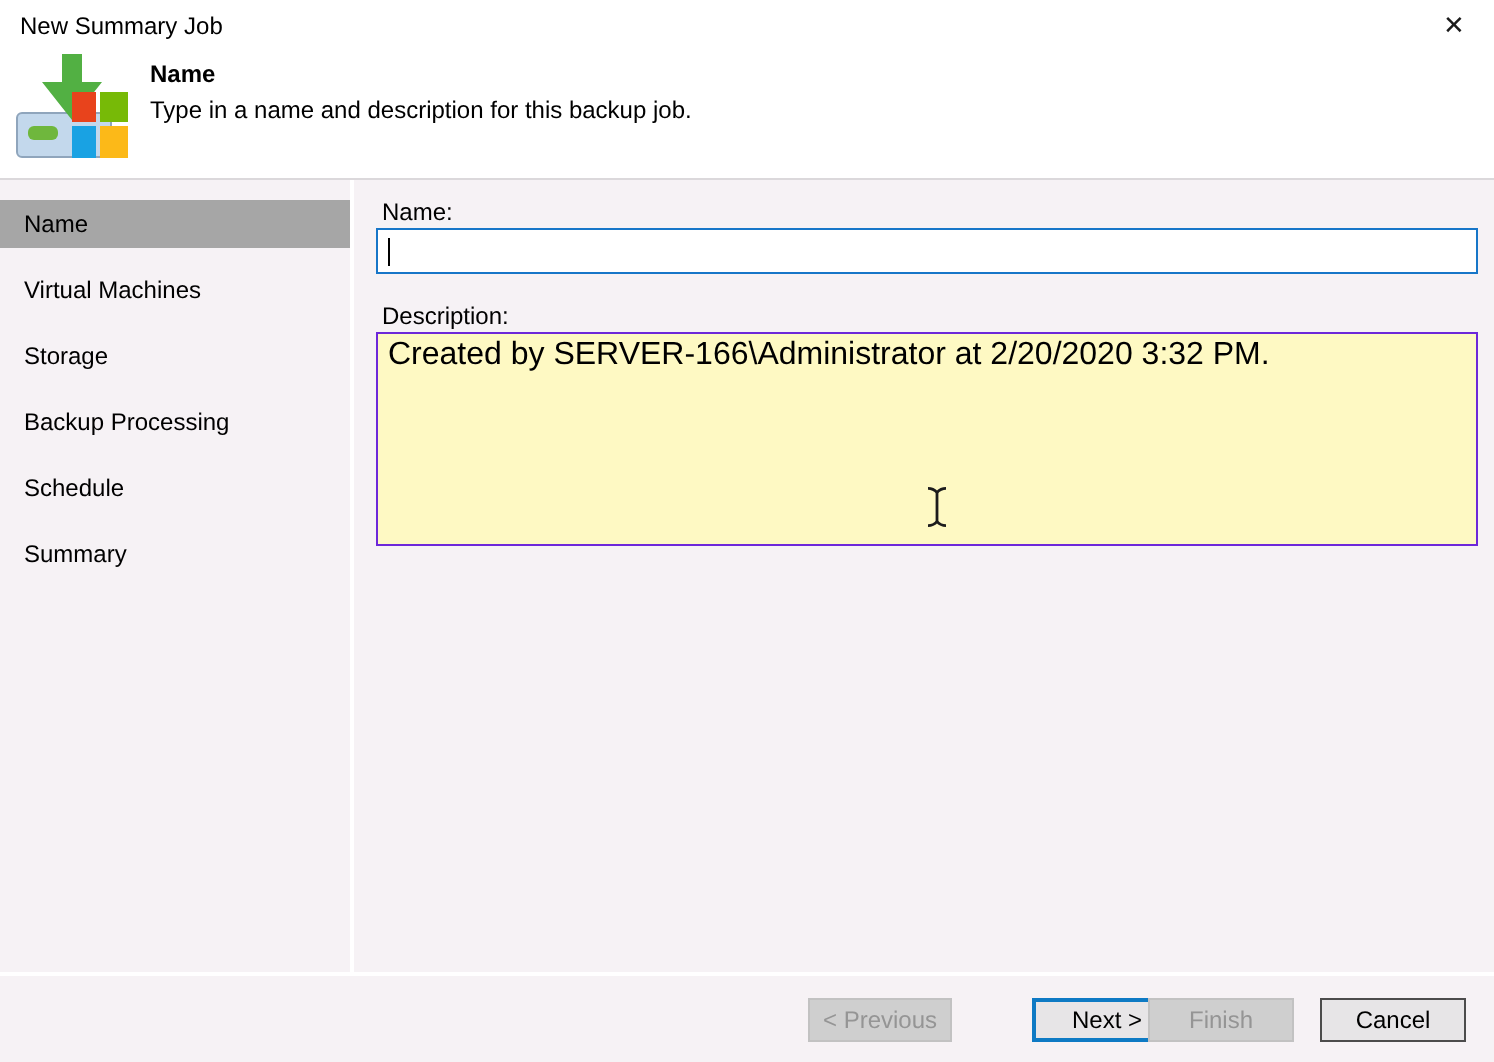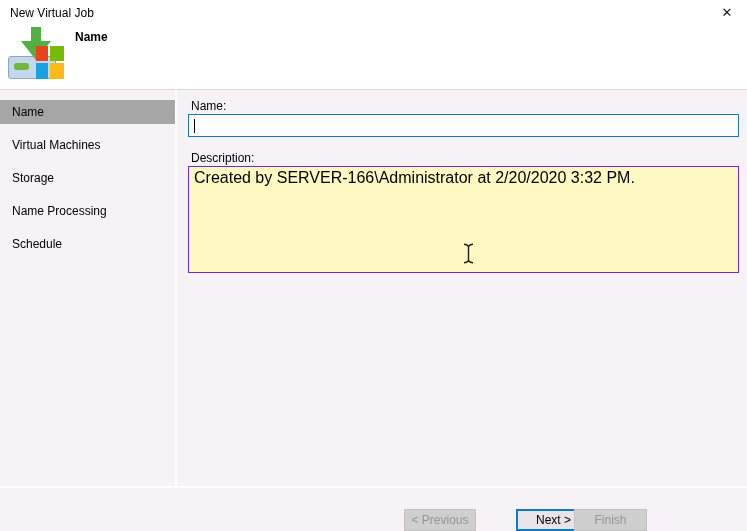--- a/index.html
+++ b/index.html
@@ -55,85 +55,88 @@
     position:absolute; left:9px; top:76px; width:539px; height:101px;
     background:#fef9c3; border:1px solid #6d28d9; padding:2px 5px;
     font-family:"Liberation Sans", sans-serif; font-size:16px; color:#000;
     resize:none; outline:none; overflow:hidden;
   }
 
   
   .footer { position:absolute; left:0; right:0; bottom:0; height:45px;
     background:#f6f2f5; border-top:2px solid #ffffff; box-sizing:border-box; }
   .btn {
-    position:absolute; top:21px; height:22px; box-sizing:border-box;
+    position:absolute; top:11px; height:22px; box-sizing:border-box;
     font-family:"Liberation Sans", sans-serif; font-size:12px; text-align:center;
     background:#e7e5e7; border:1px solid #8a8a8a; color:#000; padding:0; cursor:pointer;
   }
   .btn:disabled, .btn.disabled { background:#cfcfcf; border:1px solid #c2c2c2; color:#959595; cursor:default; }
   .btn-previous { left:404px; width:72px; }
   .btn-next { left:487px; width:75px; border:2px solid #0e7ac4;margin-left:29px; }
   .btn-finish { left:574px; width:73px; }
   .btn-cancel { left:660px; width:73px; border:1px solid #4c4c4c; }
 
   
   .ibeam { position:absolute; left:462px; top:243px; pointer-events:none; z-index:10; }
 </style>
 </head>
 <body>
 
 <div class="window">
 
   <div class="titlebar">
-    <span class="titlebar-title">New Virtual Job</span>
+    <span class="titlebar-title">New Summary Job</span>
     <span class="close-btn">✕</span>
   </div>
 
   <div class="header">
     <div class="wizard-icon">
       <div class="icon-screen">
         <div class="icon-screen-dash"></div>
       </div>
       <svg class="icon-arrow" width="32" height="34" viewBox="0 0 32 34">
         <path d="M11 0 H21 V14 H31 L16 33 L1 14 H11 Z" fill="#52b043"></path>
       </svg>
       <div class="icon-winlogo">
         <i class="w1"></i>
           <i class="w2"></i>
           <i class="w3"></i>
           <i class="w4"></i>
       </div>
     </div>
     <div class="header-title">Name</div>
+    <div class="header-subtitle">Type in a name and description for this backup job.</div>
   </div>
 
   <div class="body">
 
     <div class="sidebar">
       <div class="step selected">Name</div>
       <div class="step">Virtual Machines</div>
       <div class="step">Storage</div>
-      <div class="step">Name Processing</div>
+      <div class="step">Backup Processing</div>
       <div class="step">Schedule</div>
+      <div class="step">Summary</div>
     </div>
 
     <div class="content">
       <div class="name-label">Name:</div>
       <div class="name-input"><span class="caret"></span></div>
 
       <div class="desc-label">Description:</div>
       <textarea class="desc-area" spellcheck="false" style="">Created by SERVER-166\Administrator at 2/20/2020 3:32 PM.</textarea>
     </div>
 
   </div>
 
   <div class="footer">
     <button class="btn btn-previous disabled" disabled="">&lt; Previous</button>
     <button class="btn btn-next">Next &gt;</button>
     <button class="btn btn-finish disabled" disabled="">Finish</button>
+    <button class="btn btn-cancel">Cancel</button>
   </div>
 
   <svg class="ibeam" width="13" height="21" viewBox="0 0 13 21">
     <g stroke="#1c1c1c" stroke-width="1.4" fill="none">
       <path d="M2 1.2 C4 1.2 5.4 2 6.5 3.2 C7.6 2 9 1.2 11 1.2"></path>
       <path d="M6.5 3 V18"></path>
       <path d="M2 19.8 C4 19.8 5.4 19 6.5 17.8 C7.6 19 9 19.8 11 19.8"></path>
     </g>
   </svg>
 

